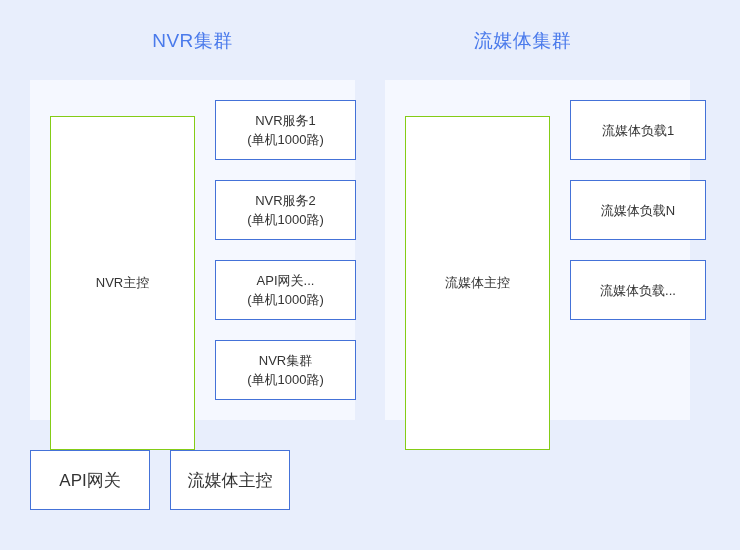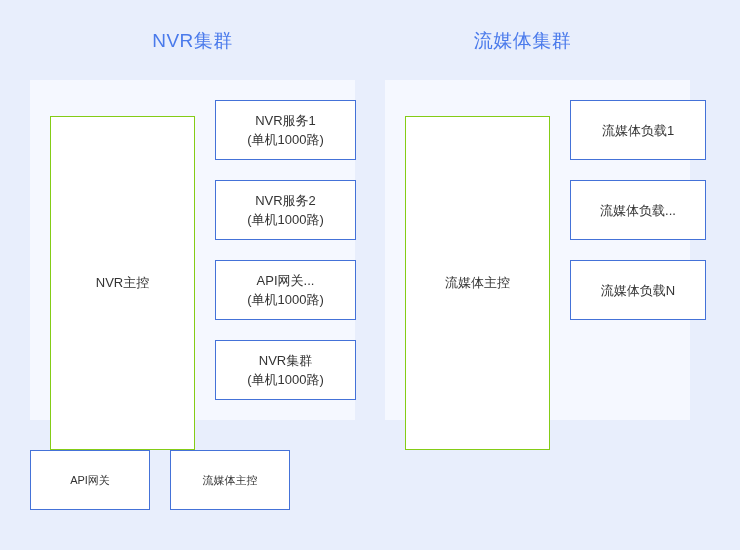--- a/index.html
+++ b/index.html
@@ -106,21 +106,21 @@
     width: 120px;
     height: 60px;
     background: #ffffff;
     border: 1px solid #4472d8;
     box-sizing: border-box;
     display: flex;
     align-items: center;
     justify-content: center;
   }
   .gateway-label {
-    font-size: 11px;
+    font-size: 17px;
     color: #333333;
     text-align: center;
     white-space: nowrap;
   }
 </style>
 </head>
 <body>
 
 <div class="canvas">
 
@@ -158,24 +158,24 @@
 
     <div class="master-box">
       <div class="master-label">流媒体主控</div>
     </div>
 
     <div class="node-column">
       <div class="node-box">
         <div class="node-line">流媒体负载1</div>
       </div>
       <div class="node-box">
-        <div class="node-line">流媒体负载...</div>
+        <div class="node-line">流媒体负载N</div>
       </div>
       <div class="node-box">
-        <div class="node-line">流媒体负载N</div>
+        <div class="node-line">流媒体负载...</div>
       </div>
     </div>
   </div>
 
   <div class="gateway-row">
     <div class="gateway-box">
       <div class="gateway-label">API网关</div>
     </div>
     <div class="gateway-box">
       <div class="gateway-label">流媒体主控</div>

